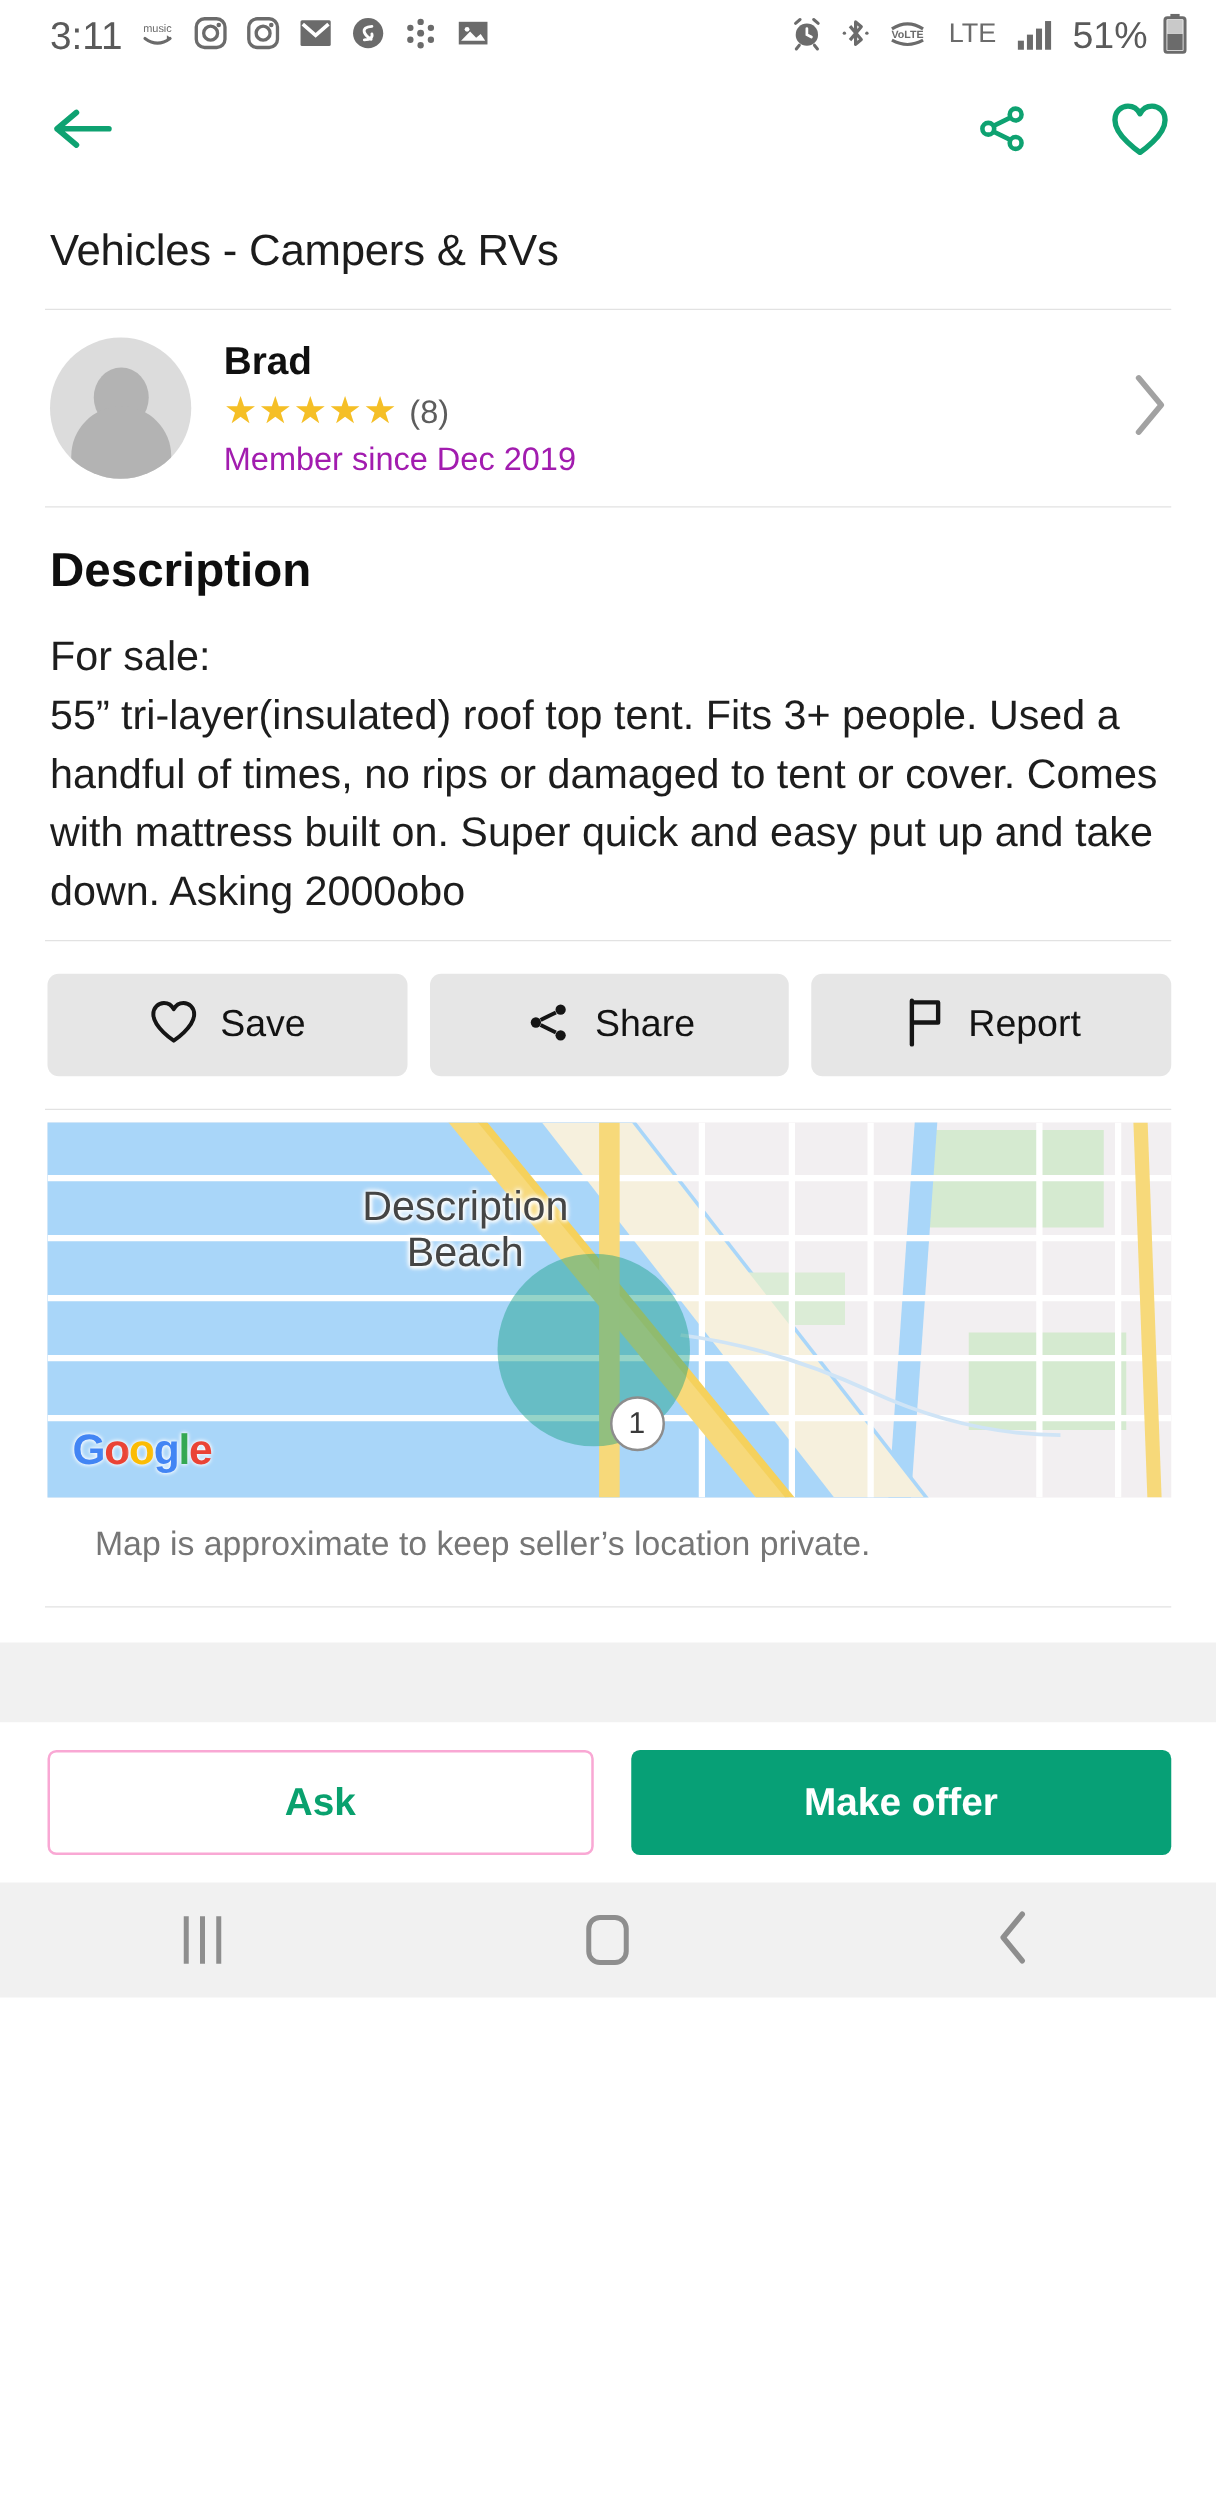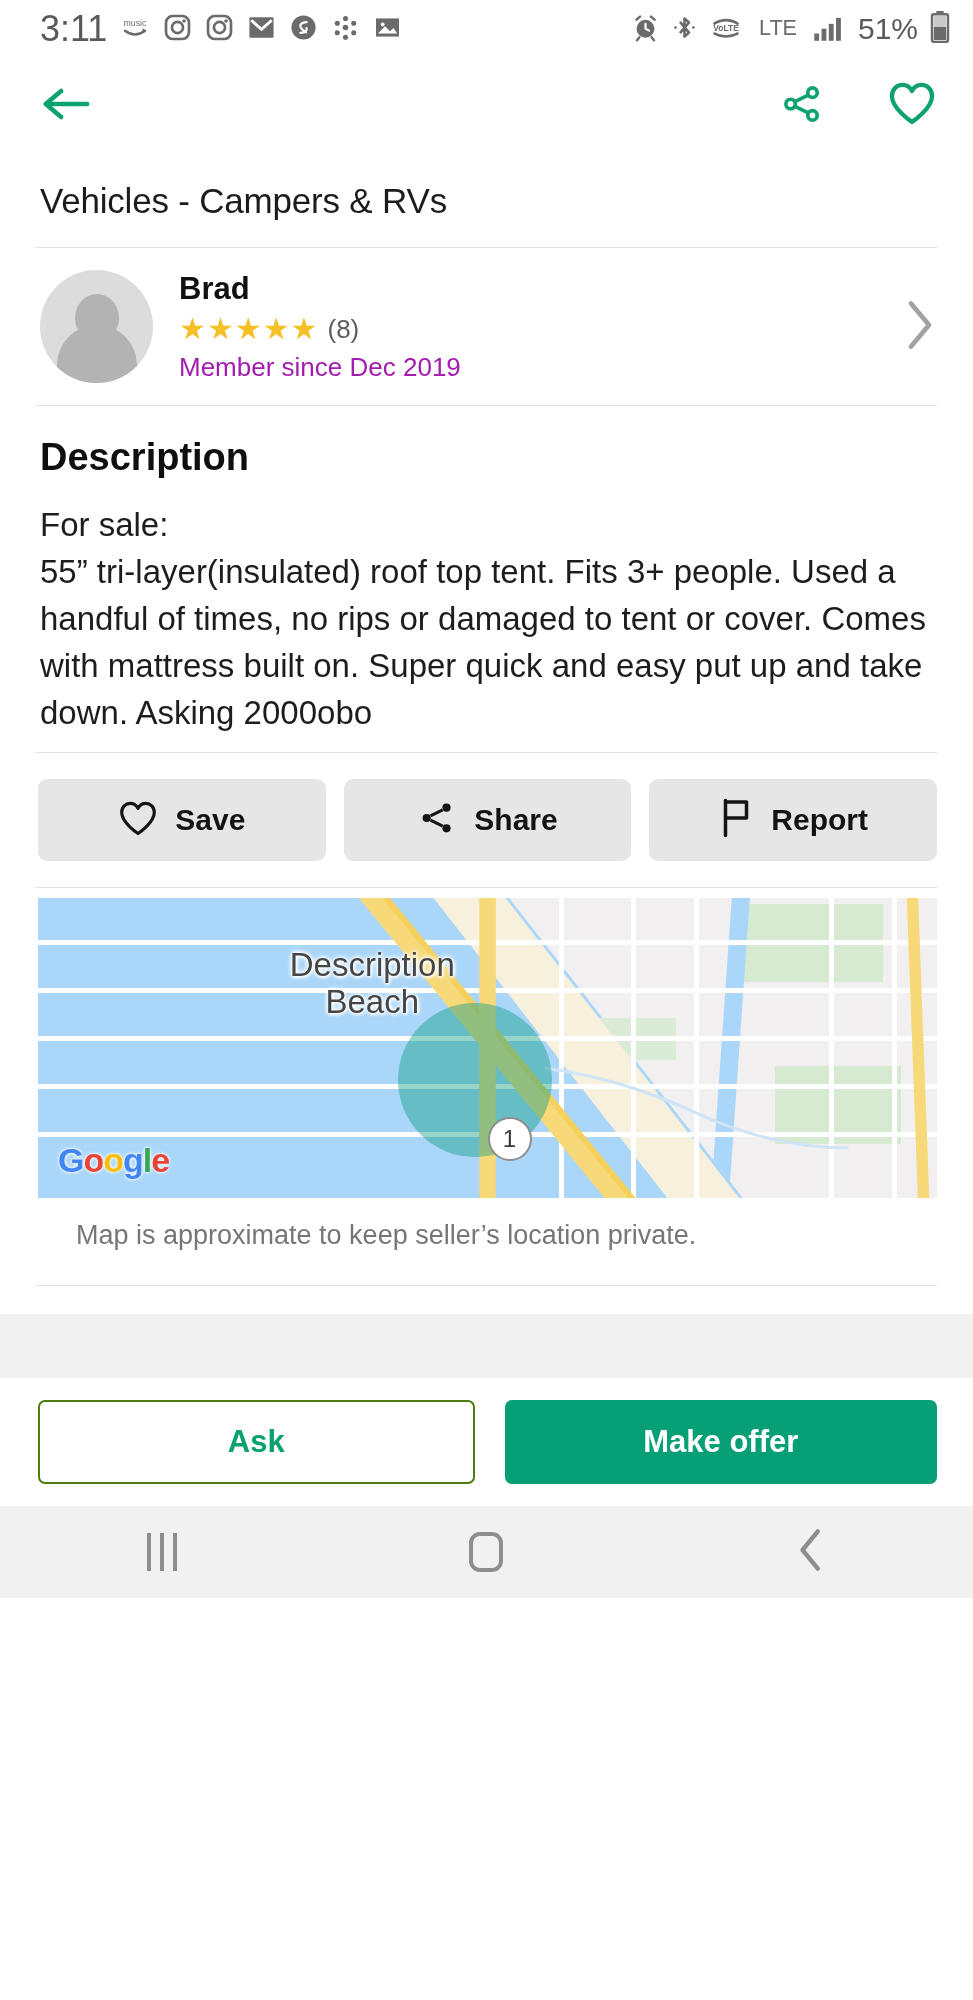--- a/index.html
+++ b/index.html
@@ -29,21 +29,21 @@
     padding: 0 22px 0 40px;
     color: #6b6b6b;
     flex: 0 0 auto;
   }
   .status-left {
     display: flex;
     align-items: center;
     gap: 13px;
   }
   .status-time {
-    font-size: 36px;
+    font-size: 31px;
     color: #5a5a5a;
     letter-spacing: 0px;
     font-family: "Liberation Sans", sans-serif;
   }
   .status-right {
     margin-left: auto;
     display: flex;
     align-items: center;
     gap: 11px;
   }
@@ -182,21 +182,21 @@
     background: #e6e6e6;
     border-radius: 9px;
     display: flex;
     align-items: center;
     justify-content: center;
     gap: 17px;
     cursor: pointer;
   }
   .action-label {
     font-size: 30px;
-    font-weight: bold;
+    font-weight: normal;
     color: #131313;
   }
 
   
   .map-wrap { padding: 10px 36px 0 38px; }
   .map {
     position: relative;
     width: 100%;
     height: 300px;
     overflow: hidden;
@@ -320,21 +320,21 @@
   }
   .bottom-bar {
     background: #ffffff;
     padding: 22px 36px 22px 38px;
     display: flex;
     gap: 30px;
   }
   .btn-ask {
     flex: 1;
     height: 84px;
-    border: 2px solid #4d7c0f;
+    border: 2px solid #f9a8d4;
     border-radius: 7px;
     background: #ffffff;
     color: #09a16e;
     font-size: 31px;
     font-weight: bold;
     display: flex;
     align-items: center;
     justify-content: center;
     cursor: pointer;
   }

